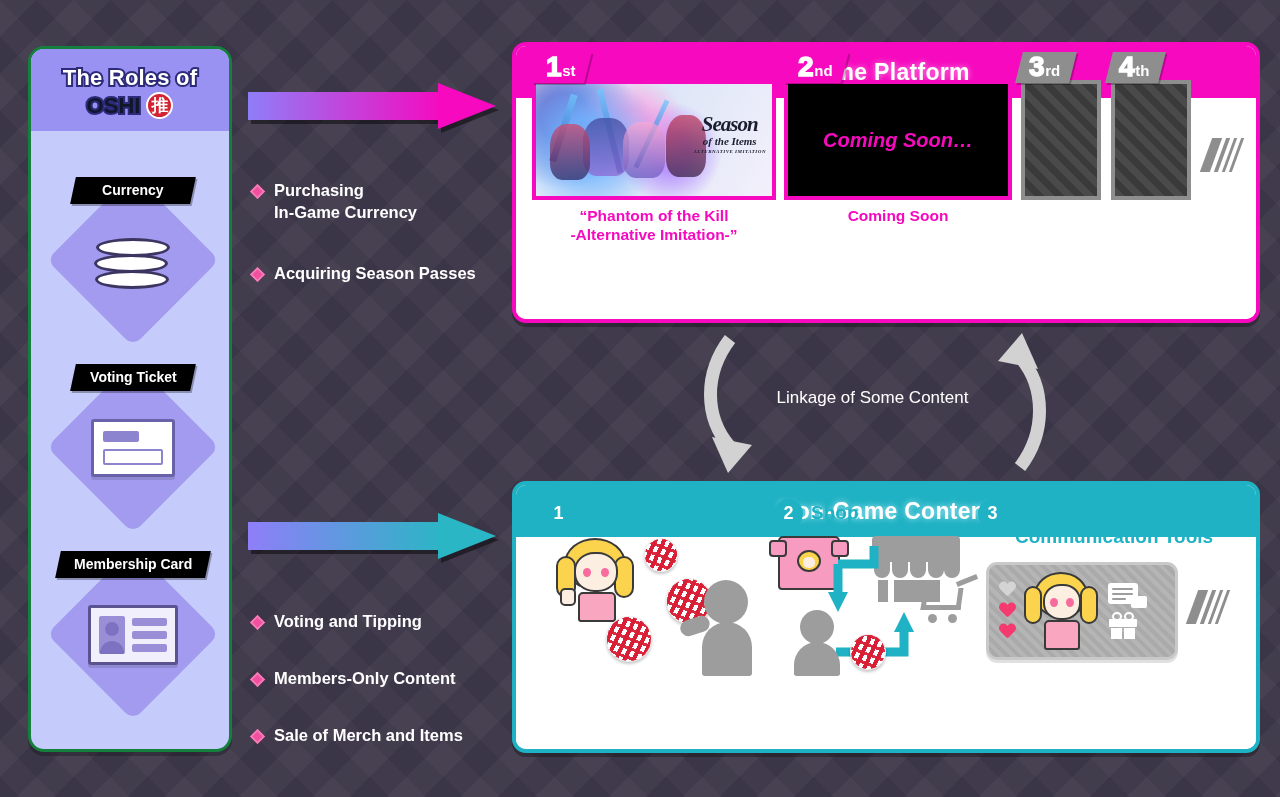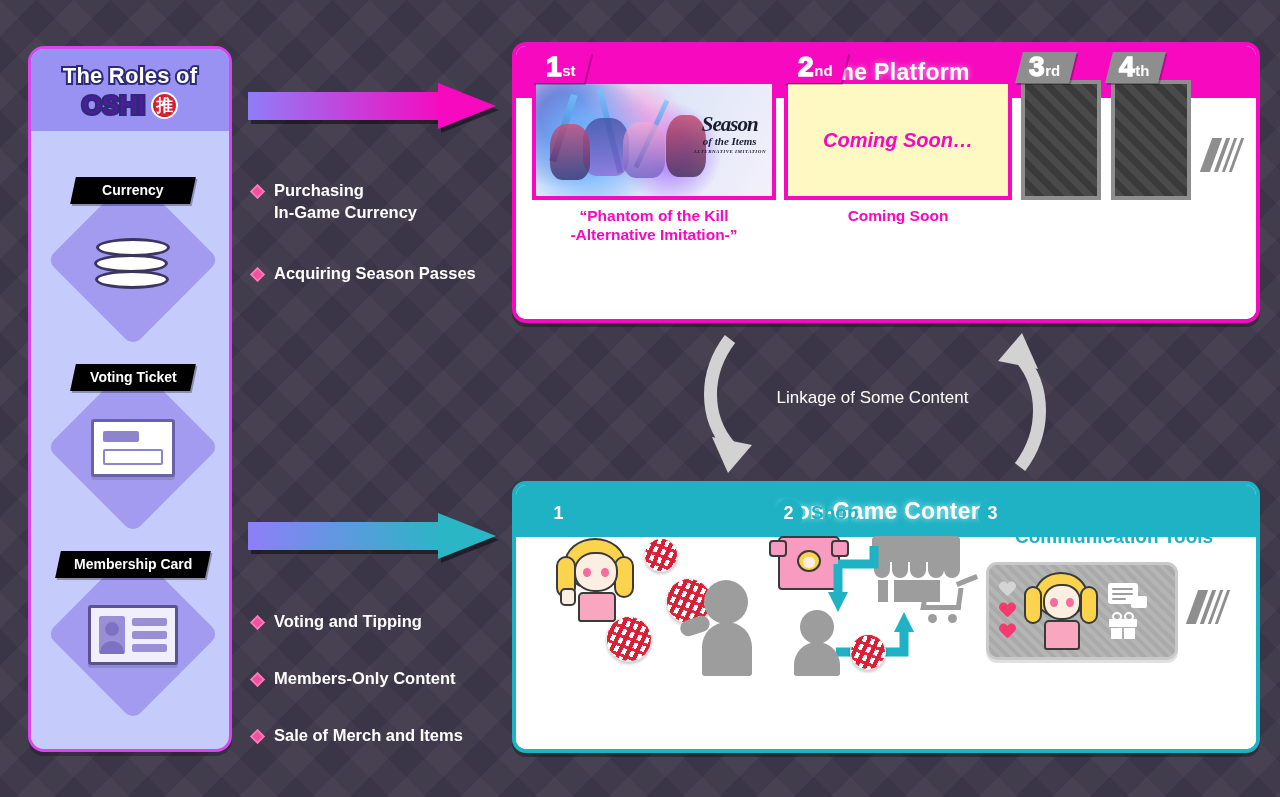--- a/index.html
+++ b/index.html
@@ -13,37 +13,37 @@
     background-size:74px 74px, 74px 74px;
     position:relative;
   }
   .stage{position:absolute;inset:0;}
   .abs{position:absolute;}
 
   
   #roles-card{
     left:28px; top:46px; width:204px; height:706px;
     background:#c5cbfb; border-radius:16px;
-    border:3px solid #d946ef;
+    border:3px solid #15803d;
     box-shadow:0 4px 0 rgba(0,0,0,.25);
     overflow:hidden;
   }
   #roles-header{
     height:82px; background:#9a92f2; width:100%;
     display:flex;flex-direction:column;align-items:center;justify-content:center;
     gap:1px; padding-top:4px;
   }
   .roles-l1{
     font-size:22px;font-weight:bold;color:#fff;
     -webkit-text-stroke:4px #2d2a7a; paint-order:stroke fill;
     letter-spacing:.2px;
   }
   .roles-l2row{display:flex;align-items:center;gap:6px;}
   .roles-l2{
-    font-size:26px;font-weight:bold;color:#4c1d95;
+    font-size:22px;font-weight:bold;color:#0f172a;
     -webkit-text-stroke:4px #2d2a7a; paint-order:stroke fill;
   }
   .oshi-badge{
     width:27px;height:27px;border-radius:50%;
     background:#d32333;border:2px solid #fff;
     display:flex;align-items:center;justify-content:center;
     color:#fff;font-size:17px;font-weight:bold;line-height:1;
     font-family:"DejaVu Sans", sans-serif;
   }
 
@@ -139,21 +139,21 @@
   .gameart .sh{position:absolute;background:linear-gradient(180deg,#6ec8ff,#2b4fb8);opacity:.75;}
   .gameart-logo{
     position:absolute;right:6px;top:42%;transform:translateY(-40%);
     text-align:center;color:#1a1d2e;font-weight:bold;font-style:italic;
     font-family:"Liberation Serif", serif;
   }
   .gl1{font-size:21px;line-height:.95;letter-spacing:-1px;}
   .gl2{font-size:11px;line-height:1.1;}
   .gl3{font-size:5px;letter-spacing:.5px;margin-top:2px;}
 
-  .coming-tile{background:#fef9c3;display:flex;align-items:center;justify-content:center;}
+  .coming-tile{background:#000000;display:flex;align-items:center;justify-content:center;}
   .coming-tile span{color:#f609bf;font-style:italic;font-weight:bold;font-size:20px;}
 
   .stripe-tile{
     background:
       repeating-linear-gradient(45deg,#4a4a4a 0 7px,#3a3a3a 7px 14px);
     border:4px solid #8e8e8e;
   }
   .ellipsis-slashes{position:absolute;display:flex;align-items:center;gap:4px;}
   .slash{width:10px;height:34px;background:#8e8e8e;transform:skewX(-20deg);}
   .slash.thin{width:4px;}

